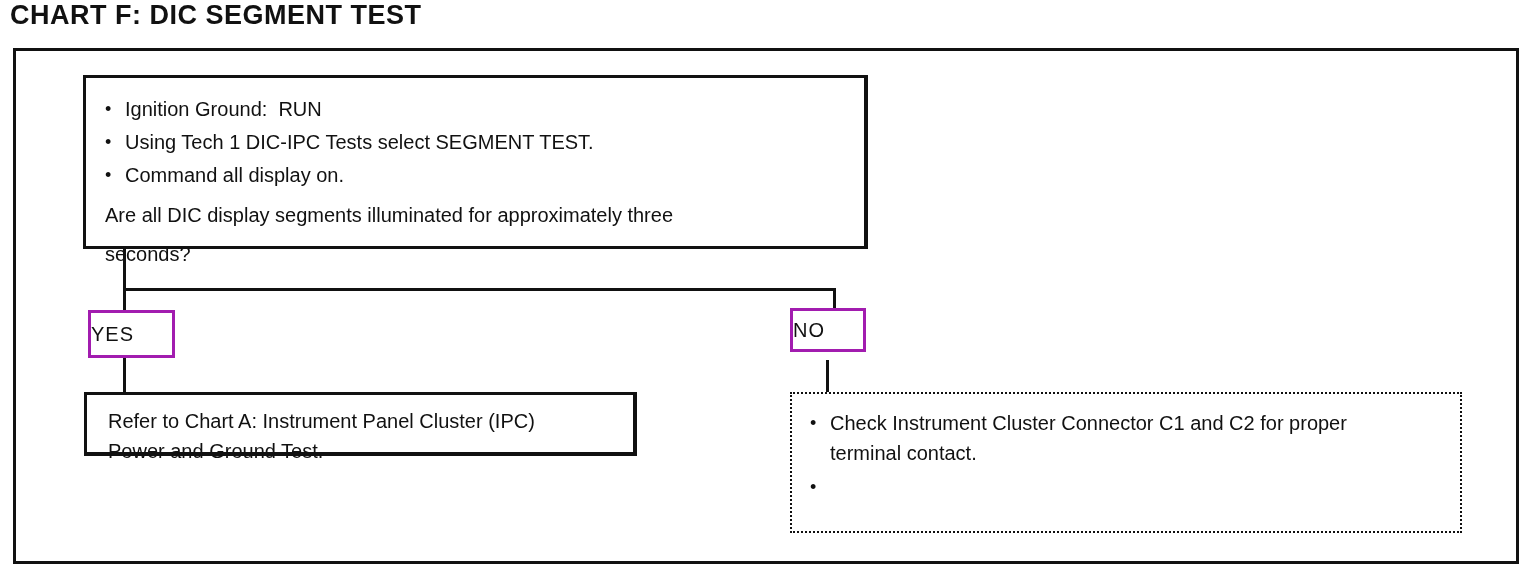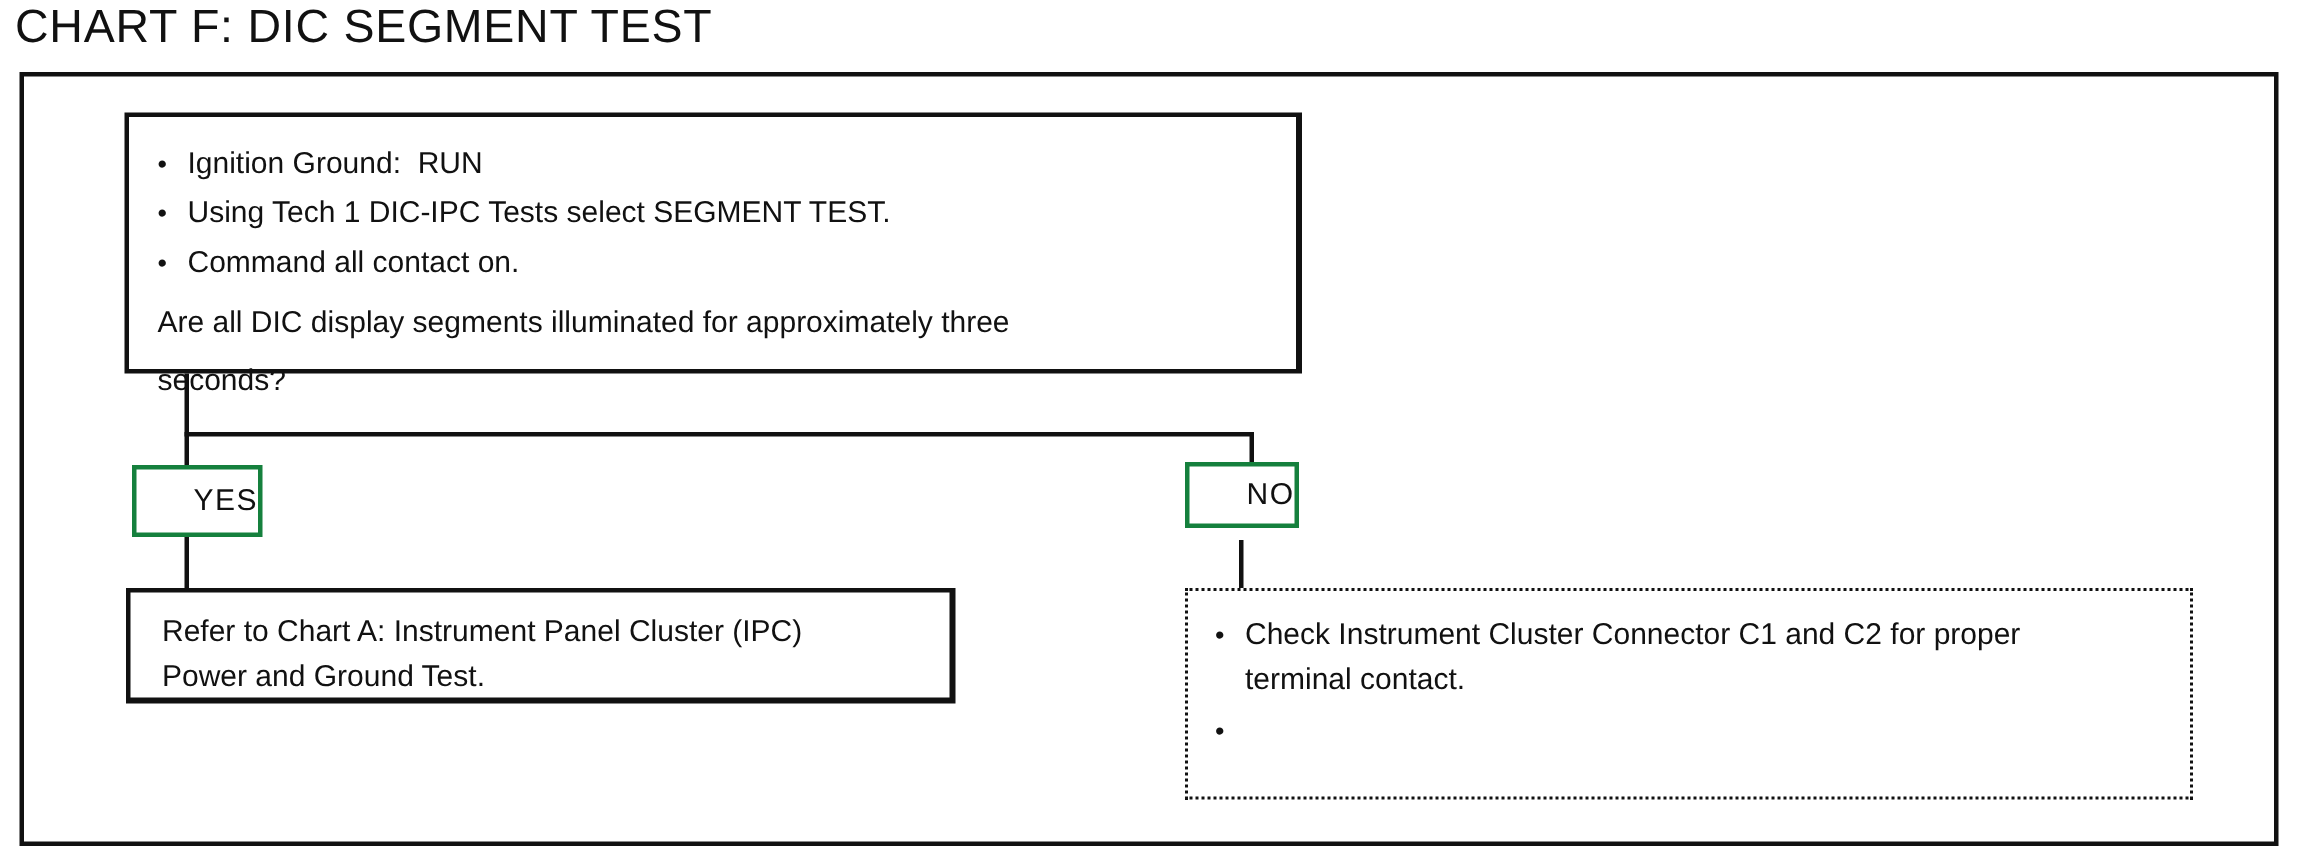--- a/index.html
+++ b/index.html
@@ -13,22 +13,22 @@
     height: 574px;
     background: #ffffff;
     font-family: "Liberation Sans", sans-serif;
     color: #111111;
     overflow: hidden;
   }
   .chart-title {
     position: absolute;
     left: 10px;
     top: 0px;
-    font-size: 31px;
-    font-weight: 400;
+    font-size: 27px;
+    font-weight: 700;
     letter-spacing: 0.5px;
     white-space: pre;
   }
   .outer-frame {
     position: absolute;
     left: 13px;
     top: 48px;
     width: 1500px;
     height: 510px;
     border: 3px solid #111111;
@@ -61,43 +61,43 @@
   }
   .step-text {
     white-space: pre-wrap;
   }
   .question-text {
     line-height: 39px;
     margin-top: 3px;
     white-space: pre-wrap;
   }
   .decision-box {
-    border: 3px solid #15803d;
+    border: 3px solid #a21caf;
     display: flex;
     align-items: center;
-    justify-content: flex-end;
+    justify-content: flex-start;
     letter-spacing: 1px;
   }
   .yes-box {
     left: 88px;
     top: 310px;
     width: 87px;
     height: 48px;
   }
   .no-box {
     left: 790px;
     top: 308px;
     width: 76px;
     height: 44px;
   }
   .yes-outcome-box {
     left: 84px;
     top: 392px;
     width: 553px;
-    height: 77px;
+    height: 64px;
     border: 3px solid #111111;
     border-right-width: 4px;
     border-bottom-width: 4px;
     padding: 11px 2px 0 21px;
     line-height: 30px;
   }
   .yes-outcome-box .step-text {
     white-space: pre-wrap;
   }
   .no-outcome-box {
@@ -135,21 +135,21 @@
     <div class="bullet-row">
       <span class="bullet-dot">•</span>
       <span class="step-text">Ignition Ground:  RUN</span>
     </div>
     <div class="bullet-row">
       <span class="bullet-dot">•</span>
       <span class="step-text">Using Tech 1 DIC-IPC Tests select SEGMENT TEST.</span>
     </div>
     <div class="bullet-row">
       <span class="bullet-dot">•</span>
-      <span class="step-text">Command all contact on.</span>
+      <span class="step-text">Command all display on.</span>
     </div>
     <div class="question-text">Are all DIC display segments illuminated for approximately three
 seconds?</div>
   </div>
 
   <div class="connector conn-v1"></div>
   <div class="connector conn-h1"></div>
   <div class="connector conn-v2"></div>
   <div class="connector conn-v3"></div>
   <div class="connector conn-v4"></div>

